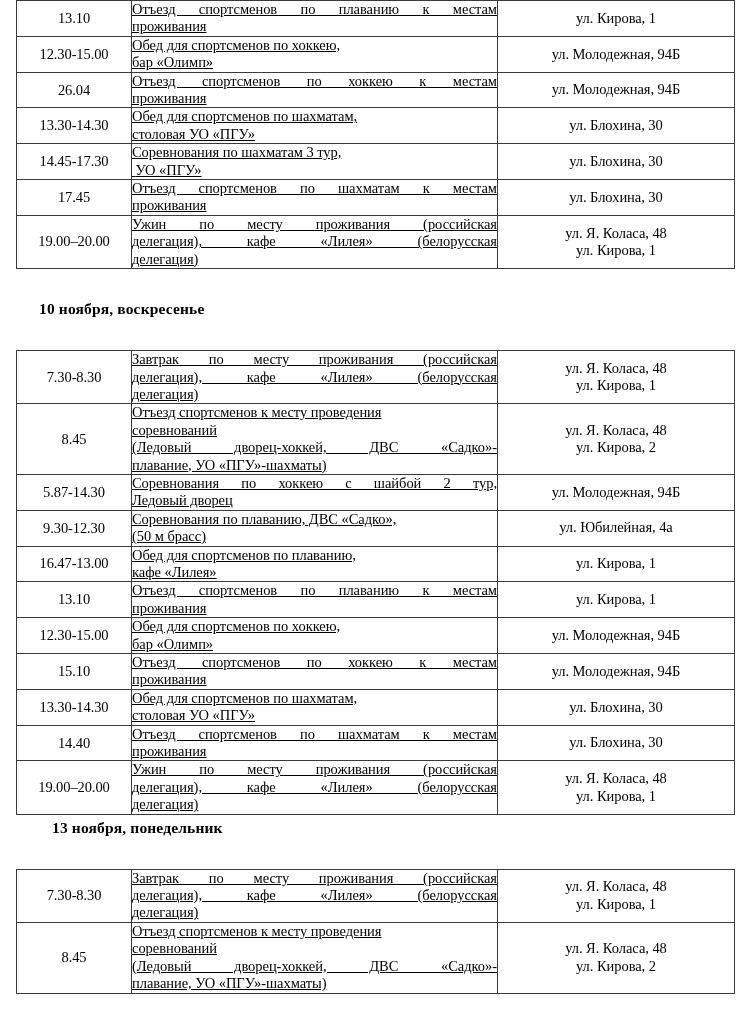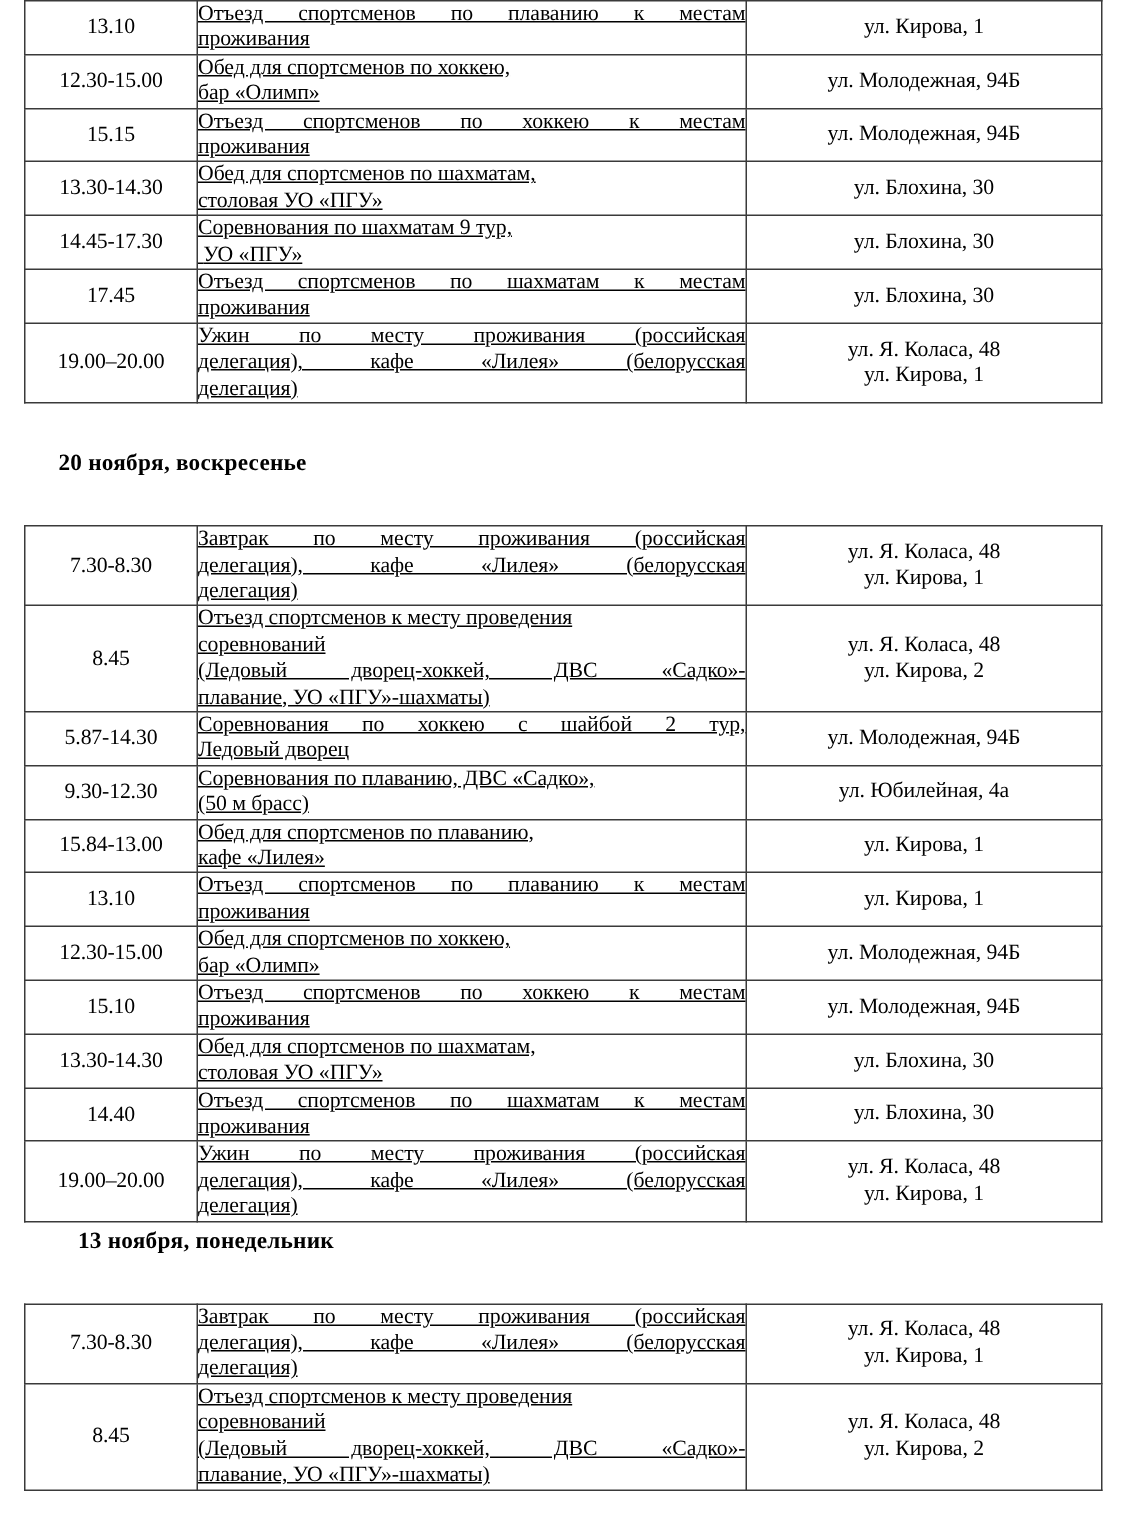--- a/index.html
+++ b/index.html
@@ -130,21 +130,21 @@
           <td class="cell-time"><span>12.30-15.00</span></td>
           <td class="cell-desc">
             <span class="ln">Обед для спортсменов по хоккею,</span>
             <span class="ln last">бар «Олимп»</span>
           </td>
           <td class="cell-addr">
             <span class="ln">ул. Молодежная, 94Б</span>
           </td>
         </tr>
         <tr>
-          <td class="cell-time"><span>15.15</span></td>
+          <td class="cell-time"><span>26.04</span></td>
           <td class="cell-desc justify">
             <span class="ln">Отъезд спортсменов по хоккею к местам</span>
             <span class="ln last">проживания</span>
           </td>
           <td class="cell-addr">
             <span class="ln">ул. Молодежная, 94Б</span>
           </td>
         </tr>
         <tr>
           <td class="cell-time"><span>13.30-14.30</span></td>
@@ -152,21 +152,21 @@
             <span class="ln">Обед для спортсменов по шахматам,</span>
             <span class="ln last">столовая УО «ПГУ»</span>
           </td>
           <td class="cell-addr">
             <span class="ln">ул. Блохина, 30</span>
           </td>
         </tr>
         <tr>
           <td class="cell-time"><span>14.45-17.30</span></td>
           <td class="cell-desc">
-            <span class="ln">Соревнования по шахматам 9 тур,</span>
+            <span class="ln">Соревнования по шахматам 3 тур,</span>
             <span class="ln last"> УО «ПГУ»</span>
           </td>
           <td class="cell-addr">
             <span class="ln">ул. Блохина, 30</span>
           </td>
         </tr>
         <tr>
           <td class="cell-time"><span>17.45</span></td>
           <td class="cell-desc justify">
             <span class="ln">Отъезд спортсменов по шахматам к местам</span>
@@ -186,21 +186,21 @@
           <td class="cell-addr">
             <span class="ln">ул. Я. Коласа, 48</span>
             <span class="ln">ул. Кирова, 1</span>
           </td>
         </tr>
       </tbody>
   </table>
 
   <div class="spacer-after-table-1"></div>
 
-  <div class="date-heading h-pad-1">20 ноября, воскресенье</div>
+  <div class="date-heading h-pad-1">10 ноября, воскресенье</div>
 
   <div class="spacer-after-heading-1"></div>
 
   <table class="sched-table">
     <colgroup>
         <col class="c-time">
         <col class="c-desc">
         <col class="c-addr">
       </colgroup>
     <tbody>
@@ -243,21 +243,21 @@
           <td class="cell-time"><span>9.30-12.30</span></td>
           <td class="cell-desc">
             <span class="ln">Соревнования по плаванию, ДВС «Садко»,</span>
             <span class="ln last">(50 м брасс)</span>
           </td>
           <td class="cell-addr">
             <span class="ln">ул. Юбилейная, 4а</span>
           </td>
         </tr>
         <tr>
-          <td class="cell-time"><span>15.84-13.00</span></td>
+          <td class="cell-time"><span>16.47-13.00</span></td>
           <td class="cell-desc">
             <span class="ln">Обед для спортсменов по плаванию,</span>
             <span class="ln last">кафе «Лилея»</span>
           </td>
           <td class="cell-addr">
             <span class="ln">ул. Кирова, 1</span>
           </td>
         </tr>
         <tr>
           <td class="cell-time"><span>13.10</span></td>

